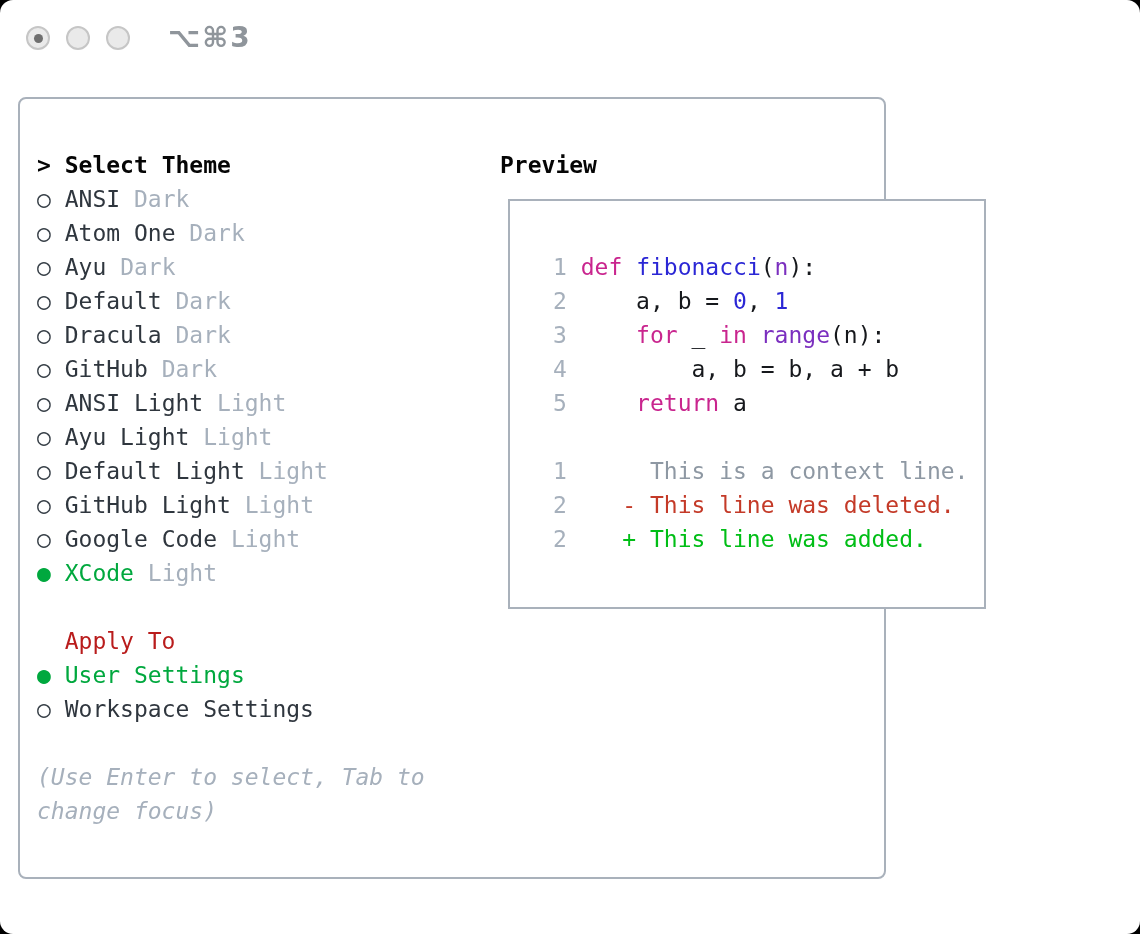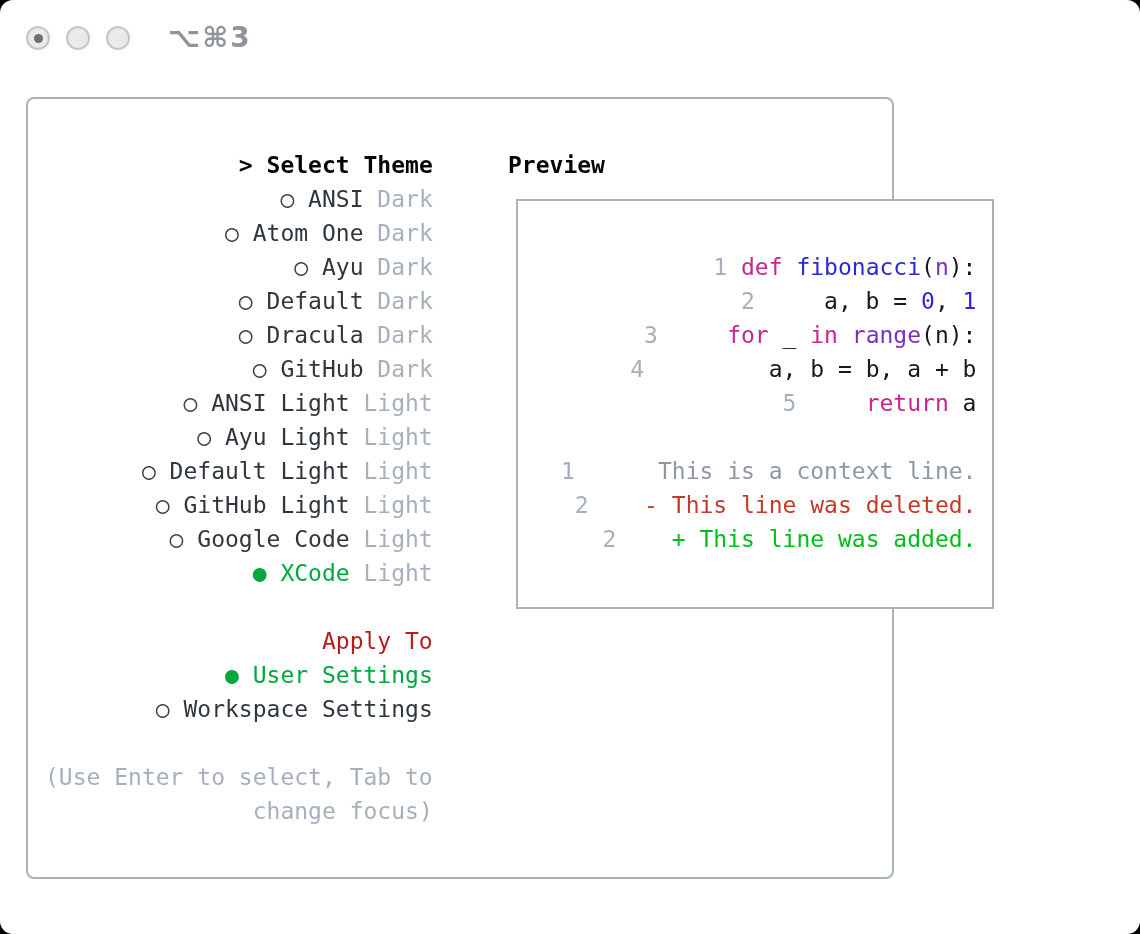--- a/index.html
+++ b/index.html
@@ -30,43 +30,42 @@
   }
   .shortcut {
     position: absolute; left: 168px; top: 21px;
     font-family: "DejaVu Sans", "Liberation Sans", sans-serif;
     font-weight: bold; font-size: 28px; line-height: 34px;
     color: #8F959B; letter-spacing: 2px;
   }
 
   
   .panel {
-    position: absolute; left: 26px; top: 97px;
+    position: absolute; left: 18px; top: 97px;
     width: 868px; height: 782px;
     border: 2px solid var(--panel_border, #A9B1BB);
     border-radius: 8px;
     background: #fff;
-    text-align: right;
   }
 
   .list {
     position: absolute; left: 17px; top: 49px;
     font-size: 23px; line-height: 34px;
     white-space: pre;
     color: var(--label_dark, #2F363E);
   }
   .row { height: 34px; }
   .hdr  { font-weight: bold; color: #050505; }
   .plain { color: #b91c1c; }
   .mark { color: var(--radio_ring, #3A424A); }
   .mark.sel { color: var(--selection_green, #00A83E); }
   .lbl { color: var(--label_dark, #2F363E); }
   .lbl.sel { color: var(--selection_green, #00A83E); }
   .suf { color: var(--muted_gray, #A6B0BC); }
-  .muted { color: var(--muted_gray, #A6B0BC); }
+  .muted { color: var(--muted_gray, #A6B0BC); font-style: italic; }
 
   .preview-title {
     position: absolute; left: 480px; top: 49px;
     font-size: 23px; line-height: 34px; font-weight: bold; color: #050505;
     white-space: pre;
   }
 
   .pbox {
     position: absolute; left: 488px; top: 100px;
     width: 478px; height: 410px;

